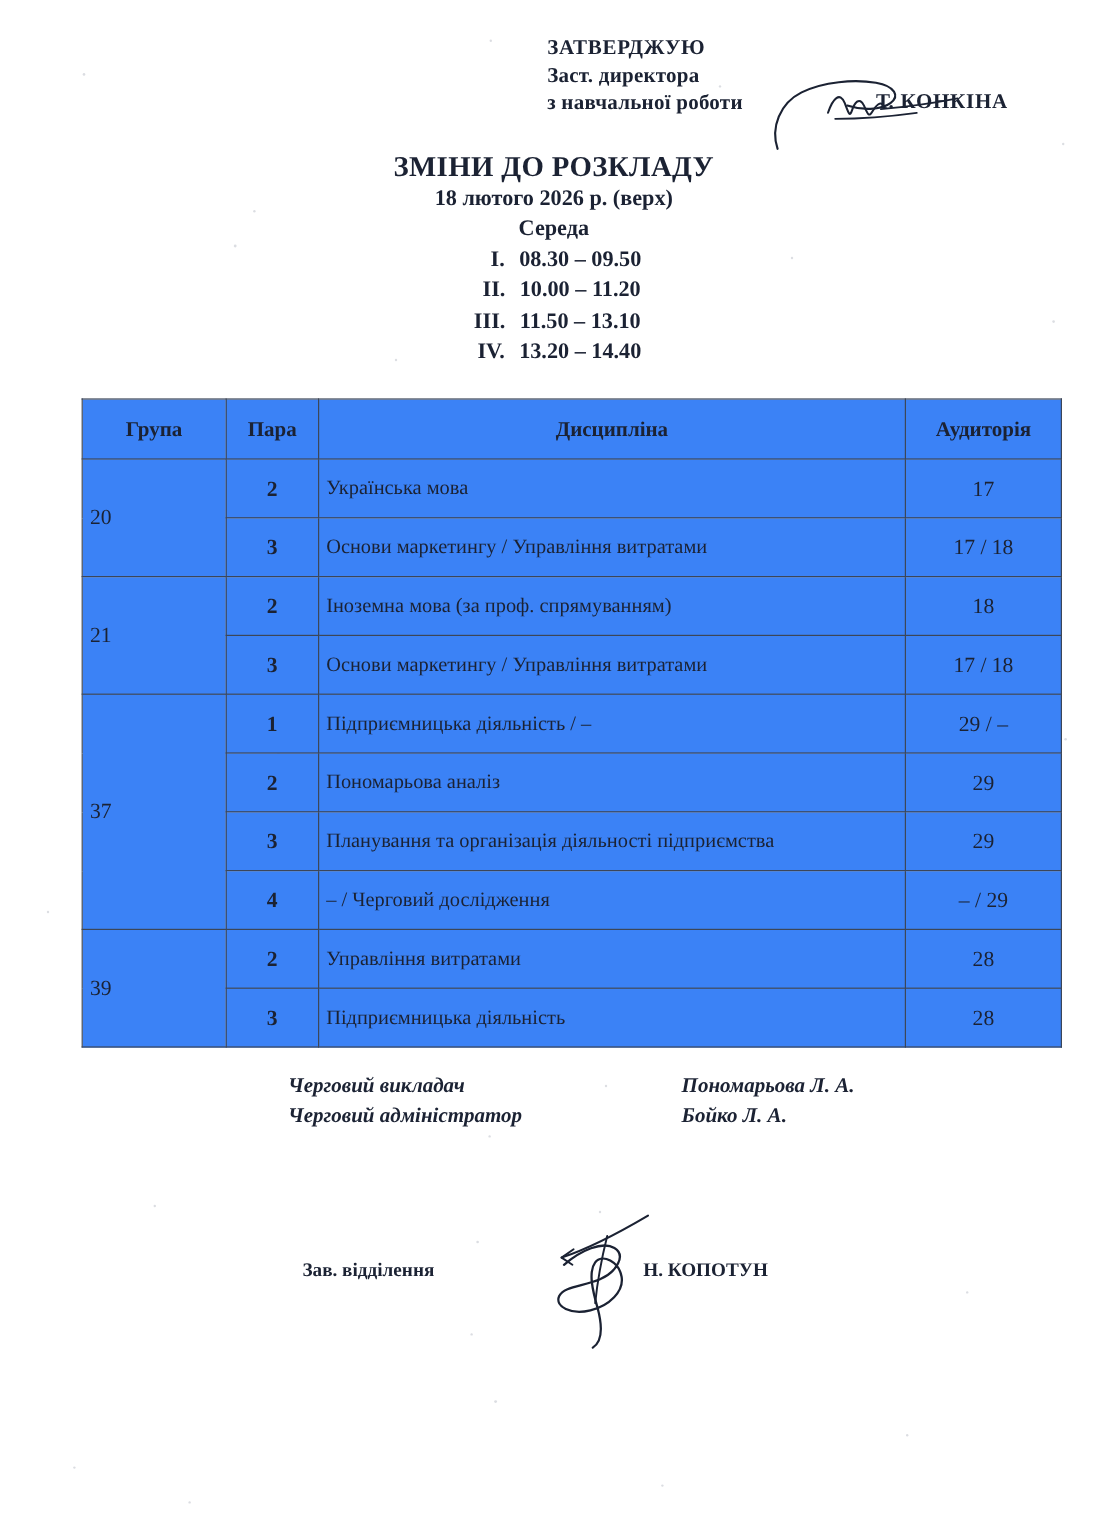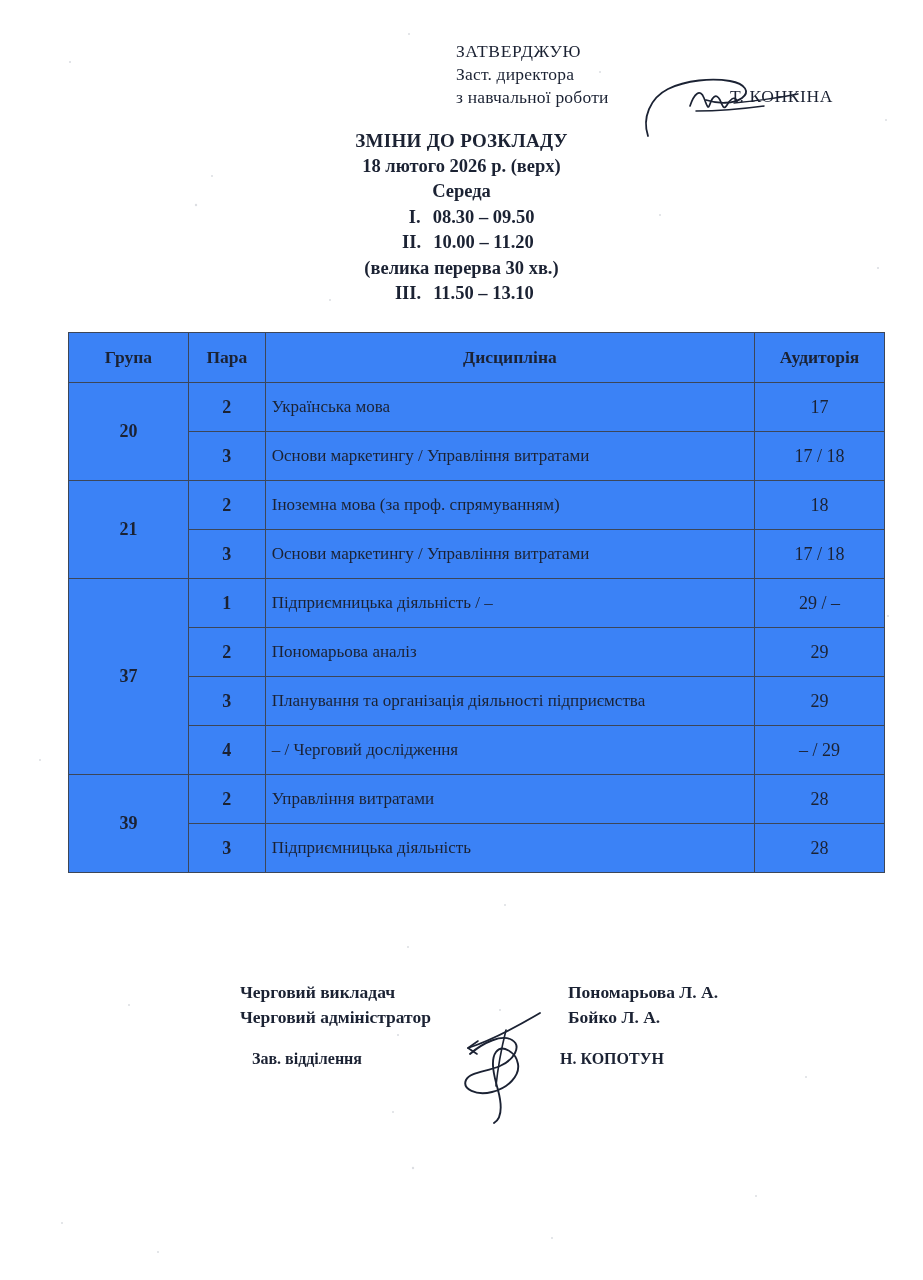--- a/index.html
+++ b/index.html
@@ -15,24 +15,25 @@
   }
 
   .page { position: relative; width: 923px; height: 1280px; }
 
   
   .speckles { position: absolute; inset: 0; pointer-events: none; opacity: .5; }
 
   
   .approval {
     position: absolute;
-    left: 456px; top: 40px;
+    left: 456px; top: 28px;
     font-size: 17.5px;
     line-height: 23px;
     letter-spacing: .2px;
+    font-weight: bold;
   }
   .approval .l1 { letter-spacing: .6px; }
   .approval-row { position: relative; white-space: nowrap; }
   .approval-name {
     position: absolute;
     left: 274px; top: 45px;
     font-size: 17.5px;
     letter-spacing: .6px;
     white-space: nowrap;
   }
@@ -41,21 +42,21 @@
   
   .titleblock {
     position: absolute;
     left: 0; top: 128px;
     width: 923px;
     text-align: center;
     font-weight: bold;
     font-size: 18.5px;
     line-height: 25.5px;
   }
-  .titleblock .t1 { font-size: 19px; letter-spacing: .3px; }
+  .titleblock .t1 { font-size: 24px; letter-spacing: .3px; }
   .titleblock .rom { display: inline-block; width: 32px; text-align: right; margin-right: 12px; }
 
   
   table.sched {
     position: absolute;
     left: 68px; top: 332px;
     width: 817px;
     border-collapse: collapse;
     font-size: 17px;
   }
@@ -64,46 +65,47 @@
     padding: 0 6px;
     background: #3b82f6;
   }
   table.sched th {
     font-weight: bold;
     height: 50px;
     vertical-align: middle;
     text-align: center;
     font-size: 17.5px;
   }
-  .c-group { width: 120px; text-align: center; font-weight: bold; font-size: 18px; }
+  .c-group { width: 120px; font-weight: normal; font-size: 18px; }
   .c-pair  { width: 77px;  text-align: center; font-weight: bold; font-size: 18px; }
   .c-disc  { width: 490px; text-align: left; padding-left: 12px; margin-left: 16px; }
   .c-room  { width: 130px; text-align: center; font-weight: normal; font-size: 18px; }
   table.sched tbody td { height: 49px; vertical-align: middle; }
   .grp-border-top > td { border-top: 2px solid #3c4658; }
 
   
   .duty {
     position: absolute;
-    left: 240px; top: 980px;
+    left: 240px; top: 892px;
     font-weight: bold;
     font-size: 17.5px;
     line-height: 25px;
+    font-style: italic;
   }
   .duty .row { display: flex; white-space: nowrap; }
   .duty .role { width: 328px; }
 
   .headblock {
     position: absolute;
     left: 252px; top: 1050px;
     font-weight: bold;
     font-size: 16px;
     white-space: nowrap;
   }
-  .headblock .name { position: absolute; left: 308px; top: 0; }
+  .headblock .name { position: absolute; left: 284px; top: 0; }
   .sig-head { position: absolute; left: 188px; top: -40px; }
 </style>
 </head>
 <body>
 
 <div class="page">
 
   <svg class="speckles" width="923" height="1280" viewBox="0 0 923 1280" aria-hidden="true">
     <g fill="#b9bdc6">
       <circle cx="70" cy="62" r="1.1"></circle>
@@ -159,23 +161,25 @@
   <div class="titleblock">
     <div class="t1">ЗМІНИ ДО РОЗКЛАДУ</div>
     <div>18 лютого 2026 р.  (верх)</div>
     <div>Середа</div>
     <div>
       <span class="rom">I.</span><span>08.30 – 09.50</span>
     </div>
     <div>
       <span class="rom">II.</span><span>10.00 – 11.20</span>
     </div>
-    <div>(велика перерва 30 хв.)</div>
     <div>
       <span class="rom">III.</span><span>11.50 – 13.10</span>
+    </div>
+    <div>
+      <span class="rom">IV.</span><span>13.20 – 14.40</span>
     </div>
   </div>
 
   <table class="sched">
     <thead>
       <tr>
         <th class="c-group">Група</th>
         <th class="c-pair">Пара</th>
         <th class="c-disc" style="text-align:center">Дисципліна</th>
         <th class="c-room">Аудиторія</th>

